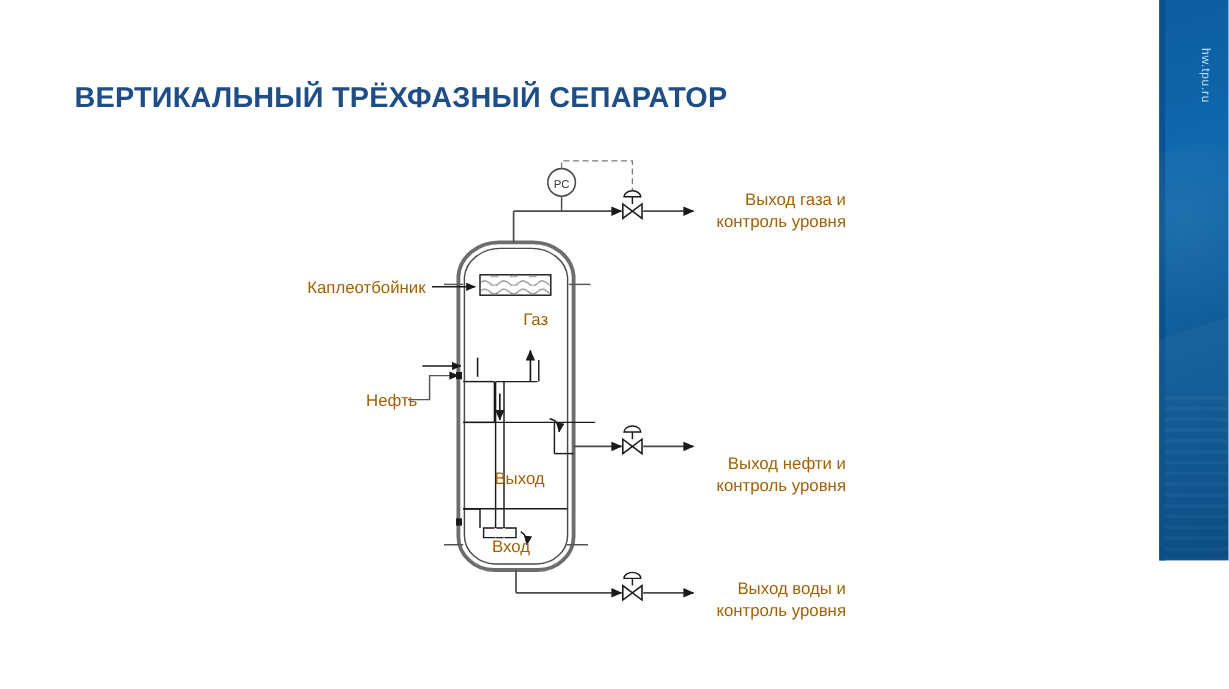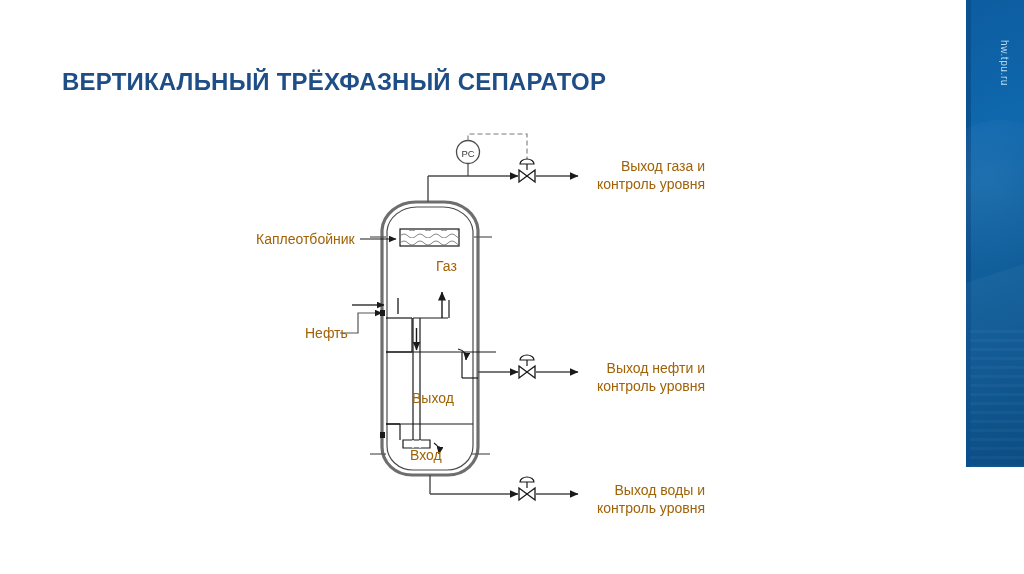--- a/index.html
+++ b/index.html
@@ -263,21 +263,21 @@
 
     <div class="dlabel" style="left:412px; top:389px;">Выход</div>
 
     <div class="dlabel" style="left:410px; top:446px;">Вход</div>
 
     <div class="dlabel right" style="left:405px; top:157px; width:300px;">
       <div>Выход газа и</div>
       <div>контроль уровня</div>
     </div>
 
-    <div class="dlabel right" style="left:405px; top:359px; width:300px;">
+    <div class="dlabel right" style="left:405px; top:377px; width:300px;">
       <div>Выход нефти и</div>
       <div>контроль уровня</div>
     </div>
 
     <div class="dlabel right" style="left:405px; top:481px; width:300px;">
       <div>Выход воды и</div>
       <div>контроль уровня</div>
     </div>
 
   </div>

